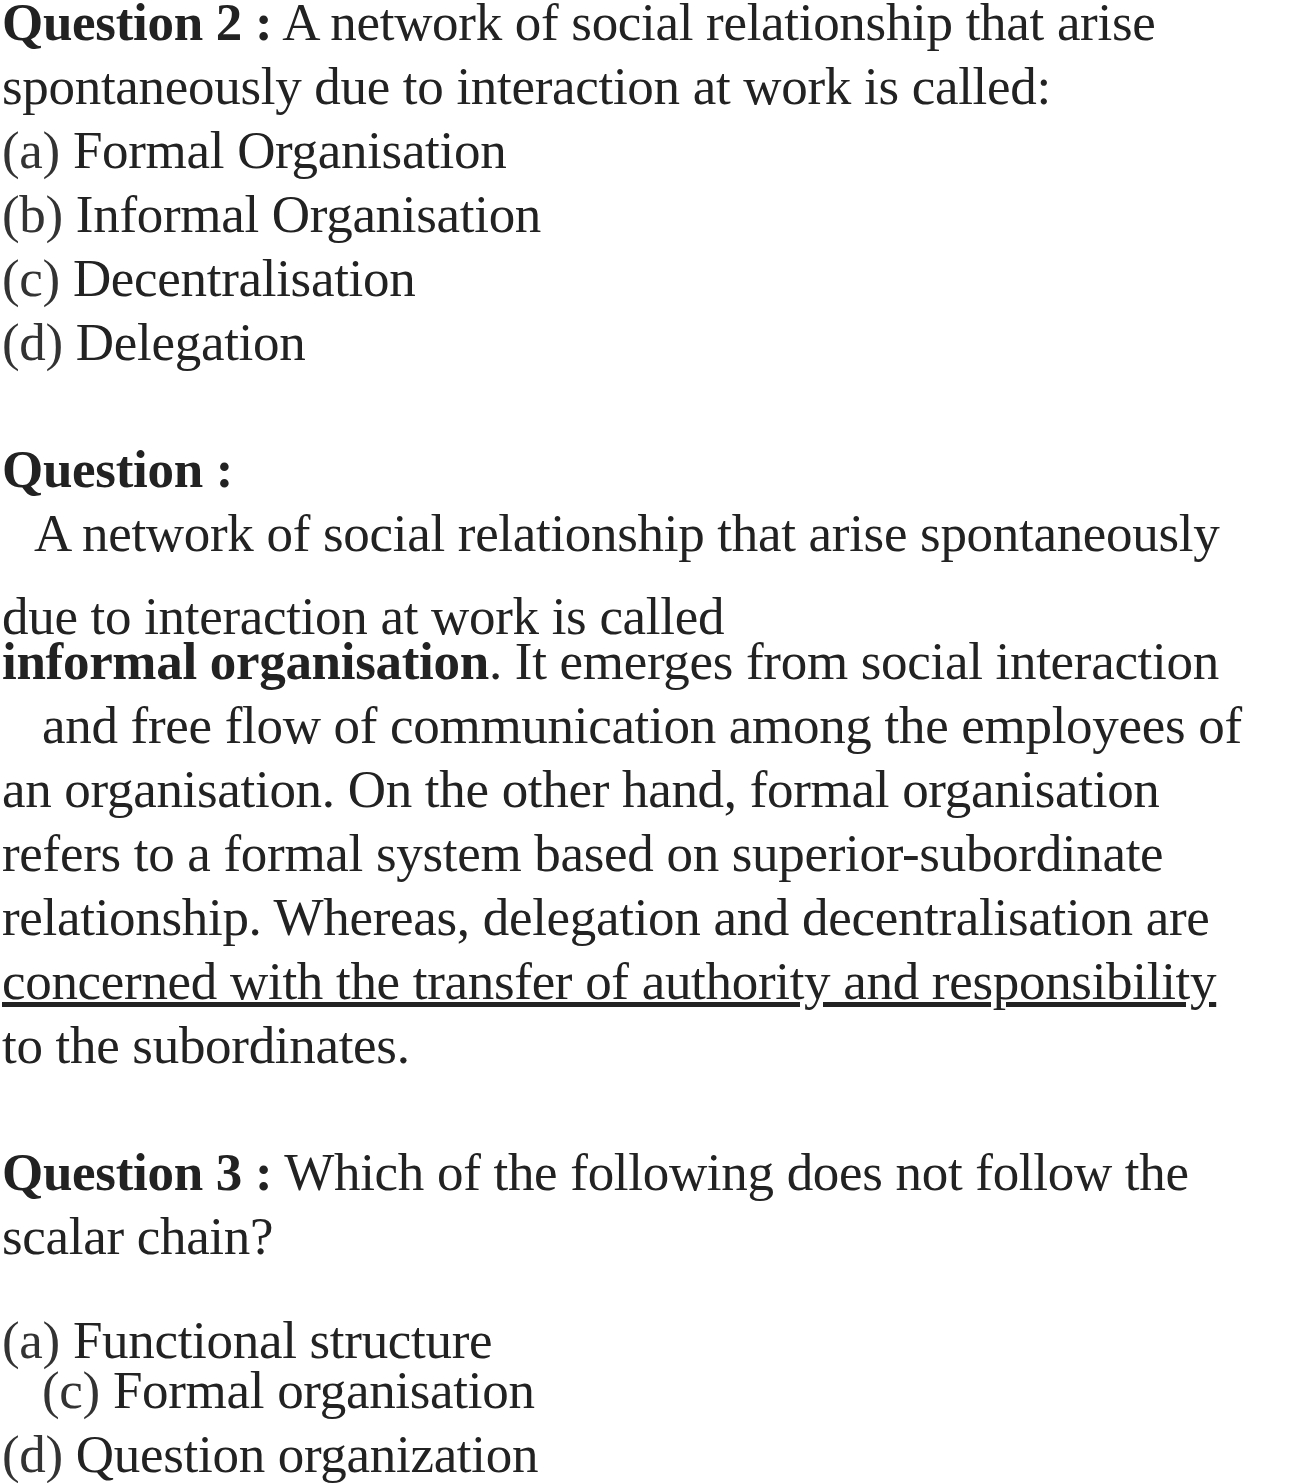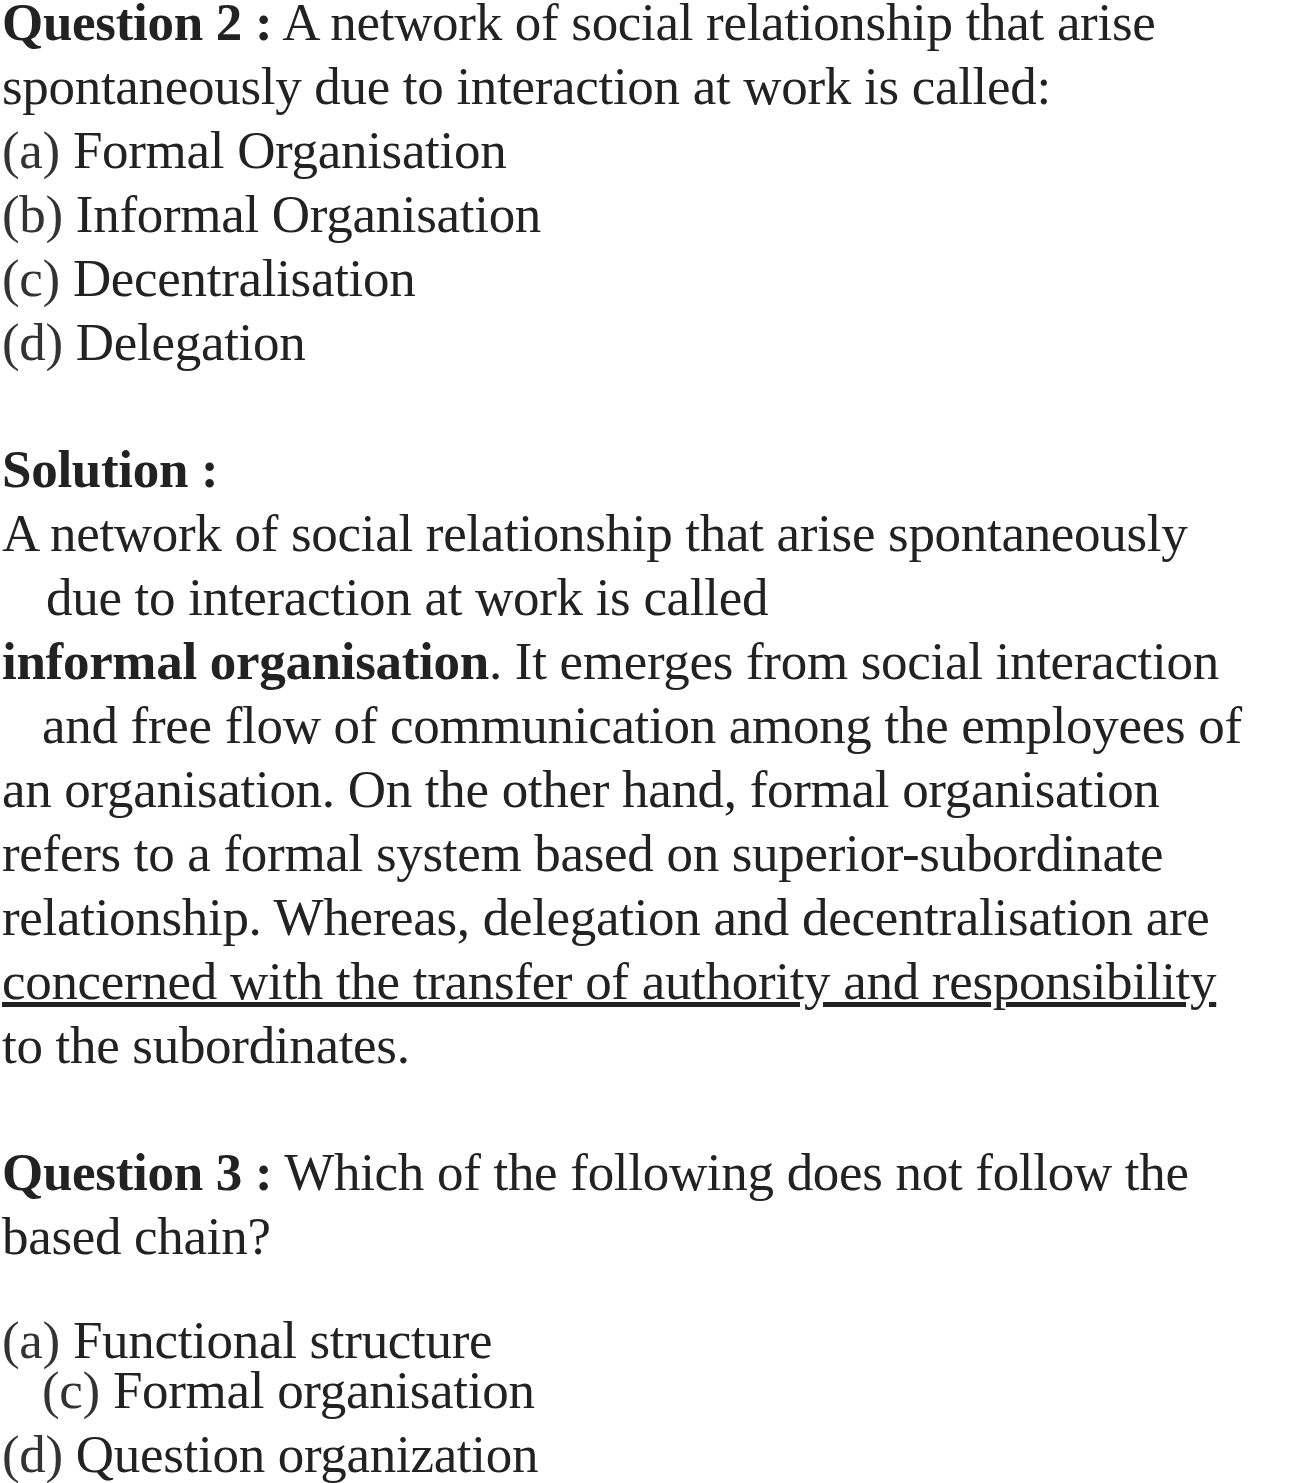--- a/index.html
+++ b/index.html
@@ -43,37 +43,37 @@
   <div class="line" style="top:182px;">
     <span class="label">(b)</span><span> Informal Organisation</span>
   </div>
   <div class="line" style="top:246px;">
     <span class="label">(c)</span><span> Decentralisation</span>
   </div>
   <div class="line" style="top:310px;">
     <span class="label">(d)</span><span> Delegation</span>
   </div>
 
-  <div class="line bold" style="top:437px;">Solution :</div>
-  <div class="line" style="top:501px;">A network of social relationship that arise spontaneously</div>
-  <div class="line" style="top:565px;margin-left:44px;">due to interaction at work is called</div>
+  <div class="line bold" style="top:437px;">Question :</div>
+  <div class="line" style="top:501px;margin-left:32px;">A network of social relationship that arise spontaneously</div>
+  <div class="line" style="top:584px;">due to interaction at work is called</div>
   <div class="line" style="top:629px;">
     <span class="bold">informal organisation</span><span>. It emerges from social interaction</span>
   </div>
   <div class="line" style="top:693px;margin-left:40px;">and free flow of communication among the employees of</div>
   <div class="line" style="top:757px;font-family:Liberation Serif, serif;">an organisation. On the other hand, formal organisation</div>
   <div class="line" style="top:821px;">refers to a formal system based on superior-subordinate</div>
   <div class="line" style="top:885px;">relationship. Whereas, delegation and decentralisation are</div>
   <div class="line" style="top:949px;text-decoration:underline;">concerned with the transfer of authority and responsibility</div>
   <div class="line" style="top:1013px;">to the subordinates.</div>
 
   <div class="line" style="top:1140px;">
     <span class="bold">Question 3 :</span><span> Which of the following does not follow the</span>
   </div>
-  <div class="line" style="top:1204px;">based chain?</div>
+  <div class="line" style="top:1204px;">scalar chain?</div>
 
   <div class="line" style="top:1308px;">
     <span class="label">(a)</span><span> Functional structure</span>
   </div>
   <div class="line" style="top:1358px;margin-left:40px;">
     <span class="label">(c)</span><span> Formal organisation</span>
   </div>
   <div class="line" style="top:1422px;">
     <span class="label">(d)</span><span> Question organization</span>
   </div>

